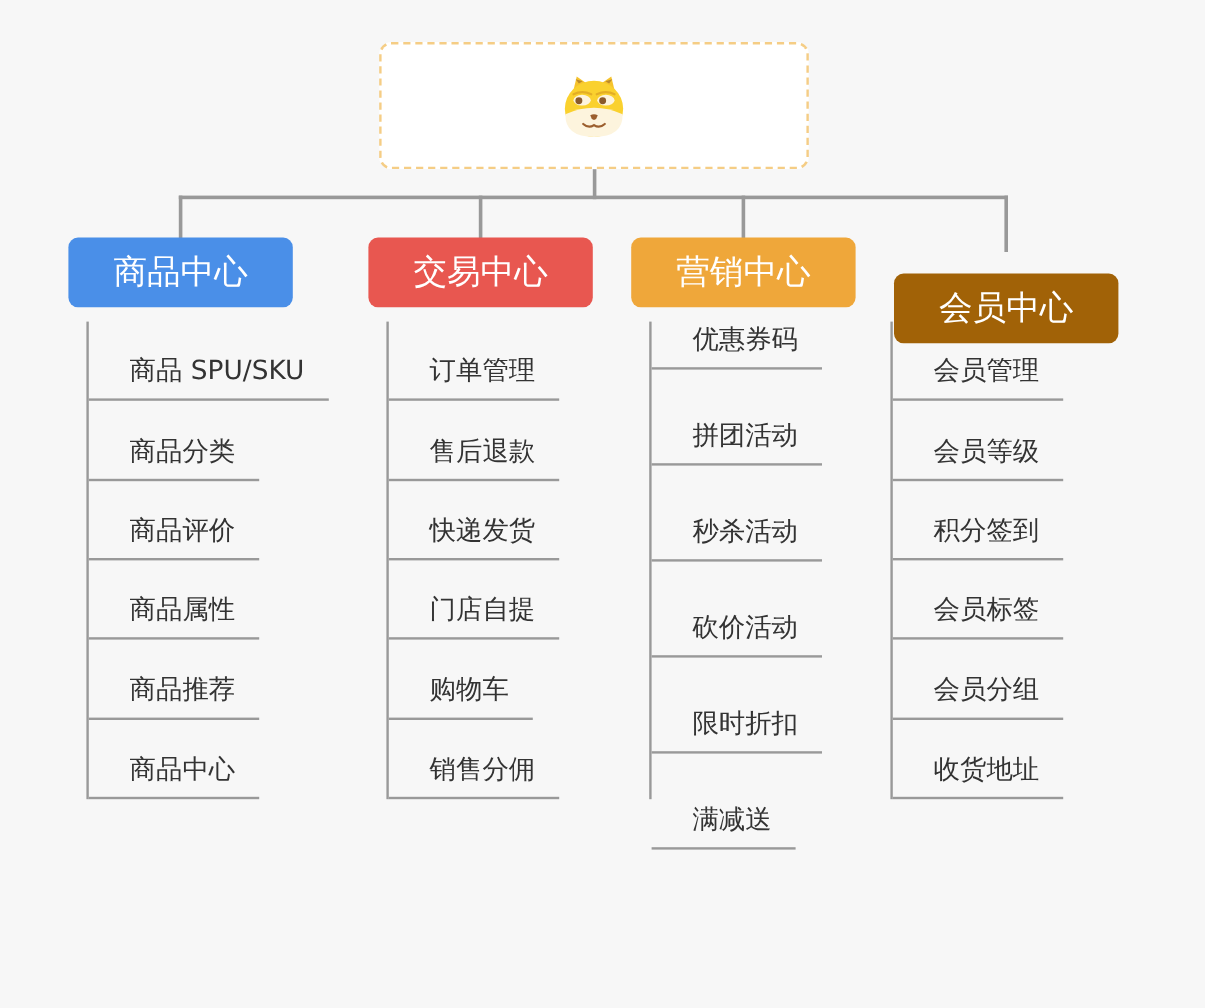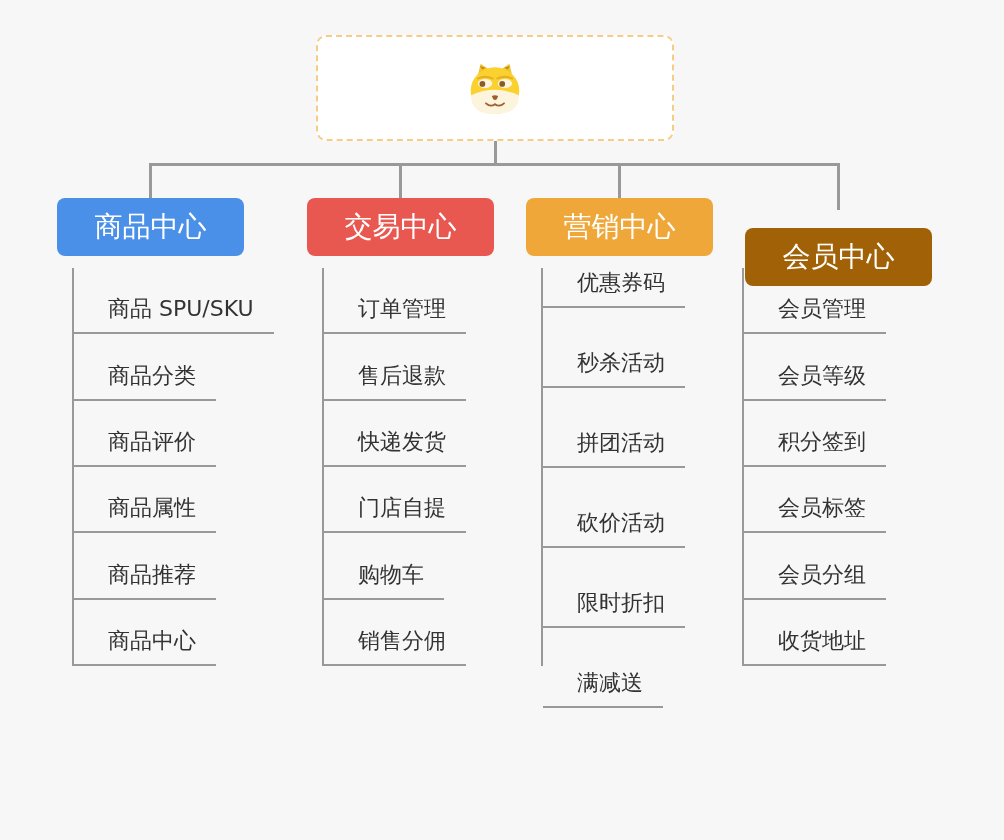--- a/index.html
+++ b/index.html
@@ -114,24 +114,24 @@
   </div>
 
   <div class="branch-box" style="left: 526px; background: rgb(239, 167, 58);">
     <span>营销中心</span>
   </div>
   <div class="children" style="left:541px;gap:40px;">
     <div class="child">
         <span class="child-label">优惠券码</span>
       </div>
     <div class="child">
-        <span class="child-label">秒杀活动</span>
+        <span class="child-label">拼团活动</span>
       </div>
     <div class="child">
-        <span class="child-label">拼团活动</span>
+        <span class="child-label">秒杀活动</span>
       </div>
     <div class="child">
         <span class="child-label">砍价活动</span>
       </div>
     <div class="child">
         <span class="child-label">限时折扣</span>
       </div>
     <div class="child">
         <span class="child-label">满减送</span>
       </div>

